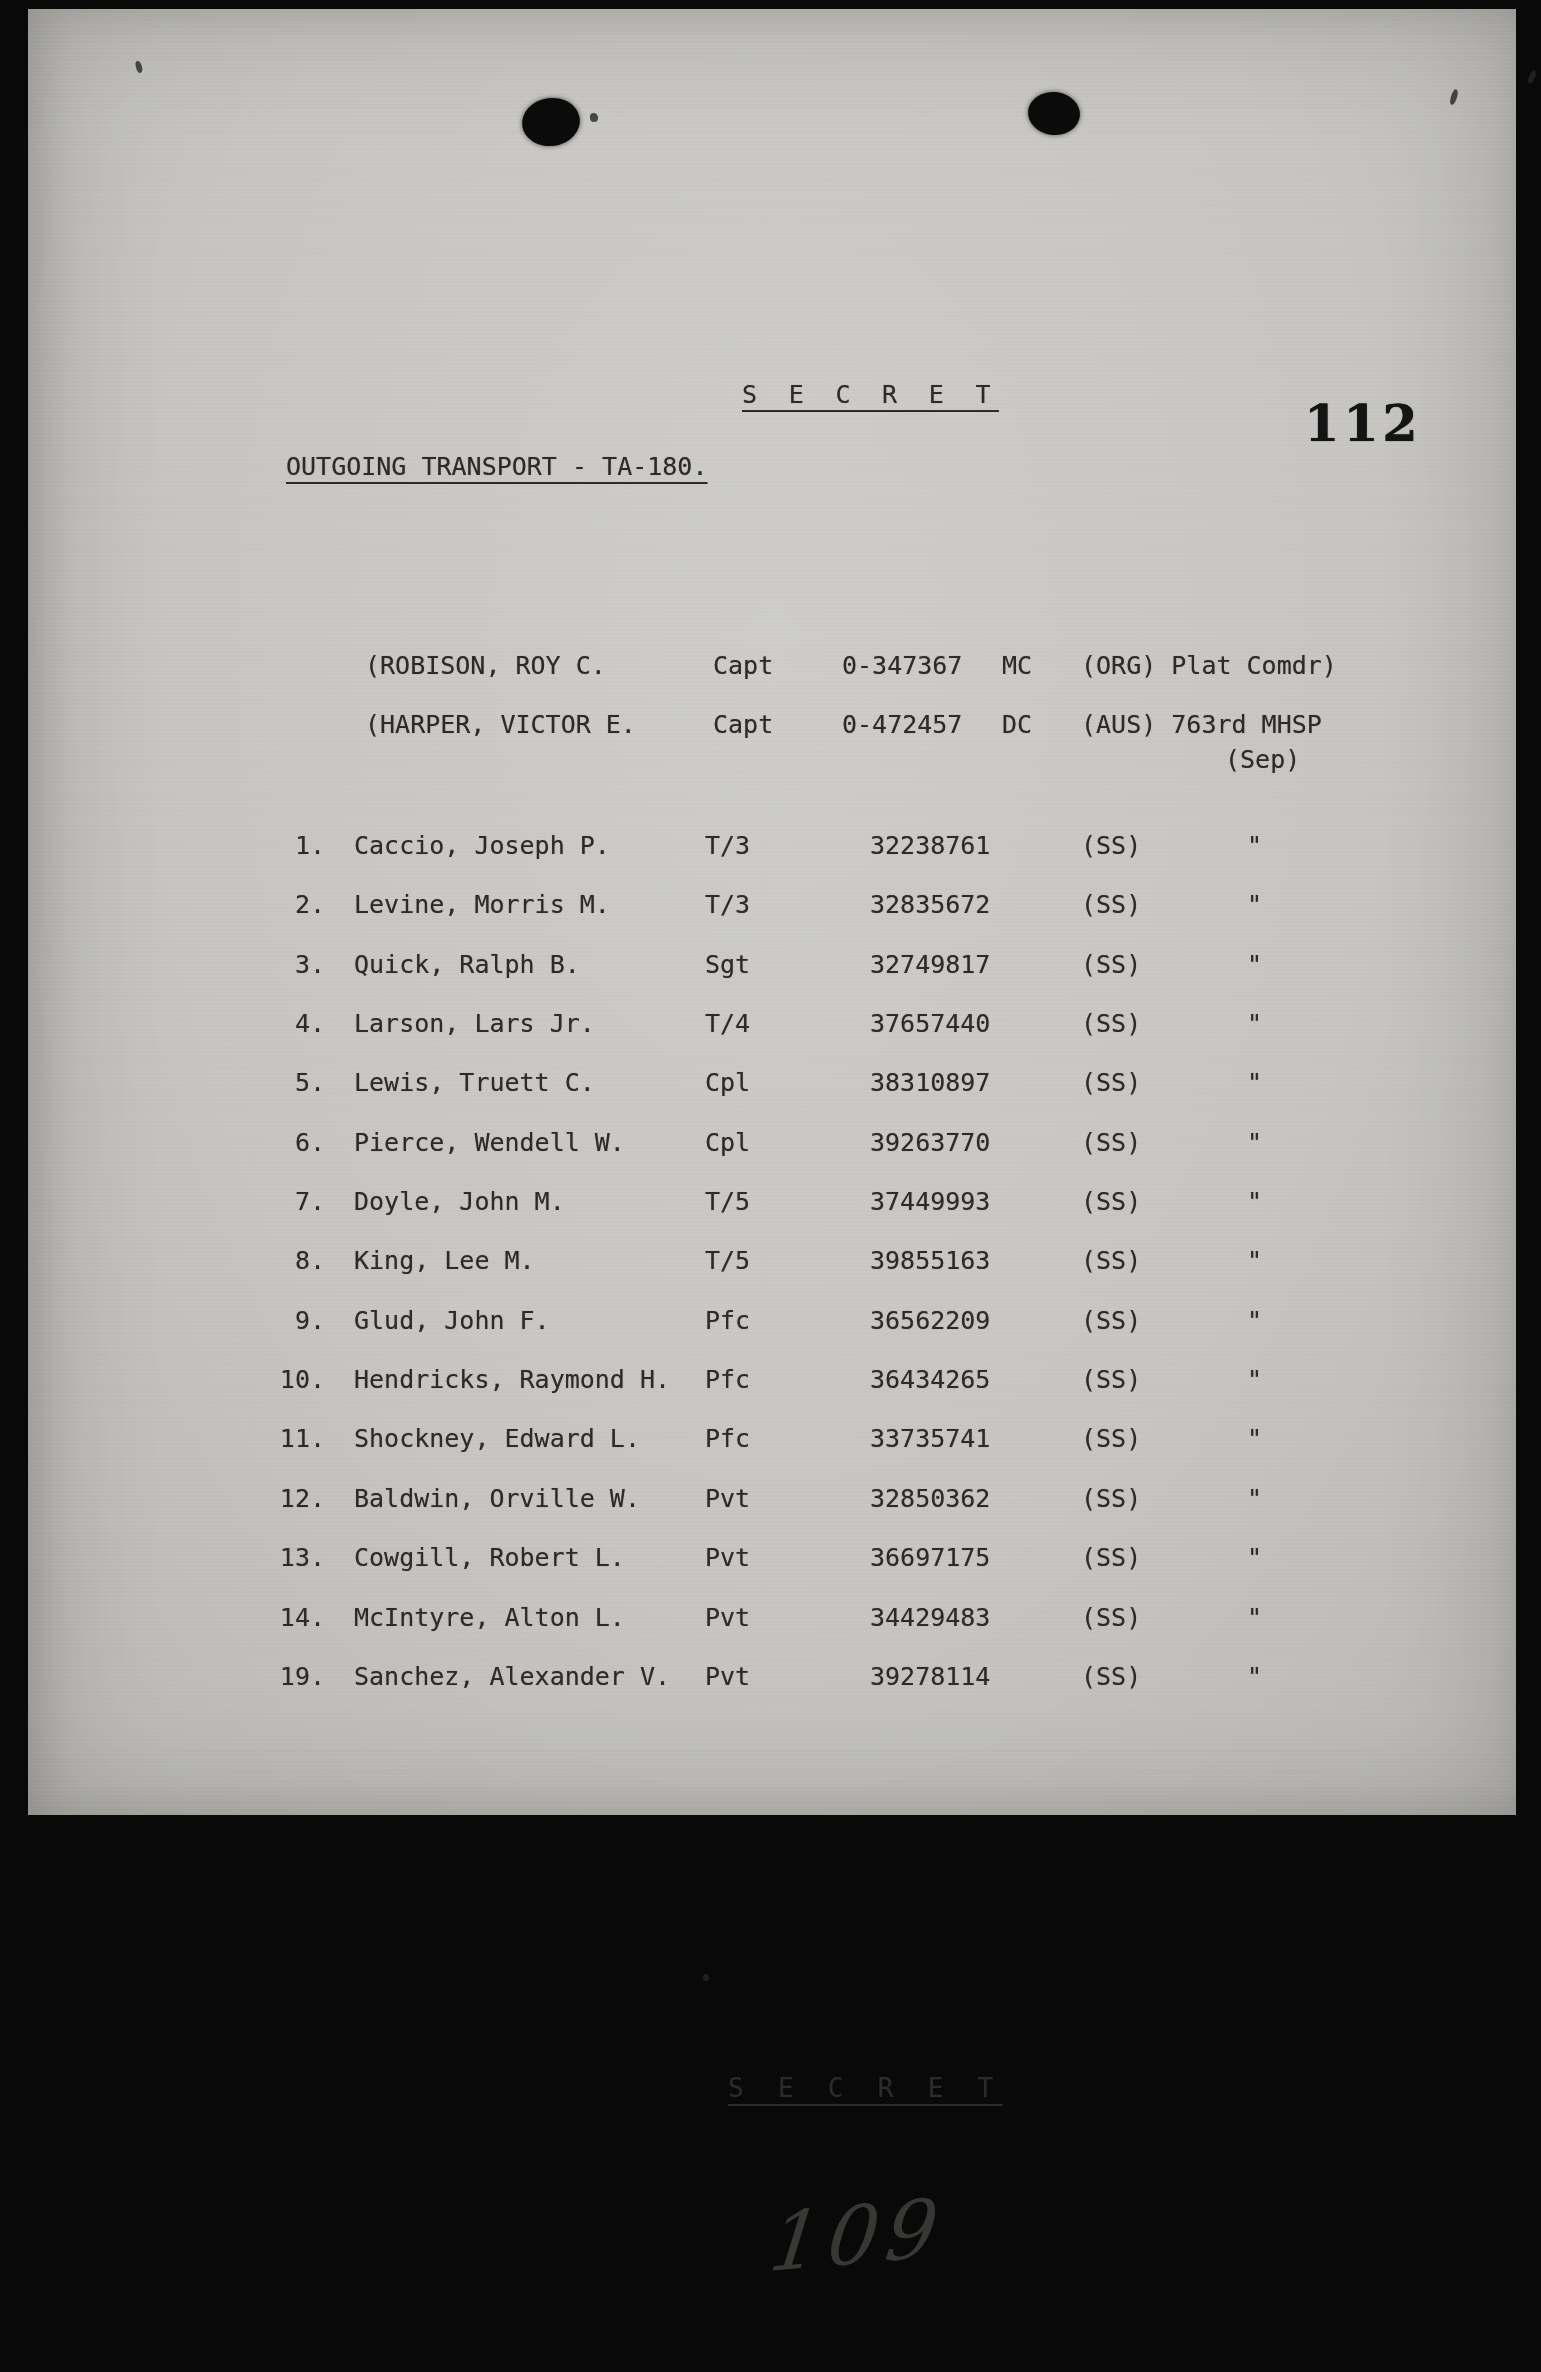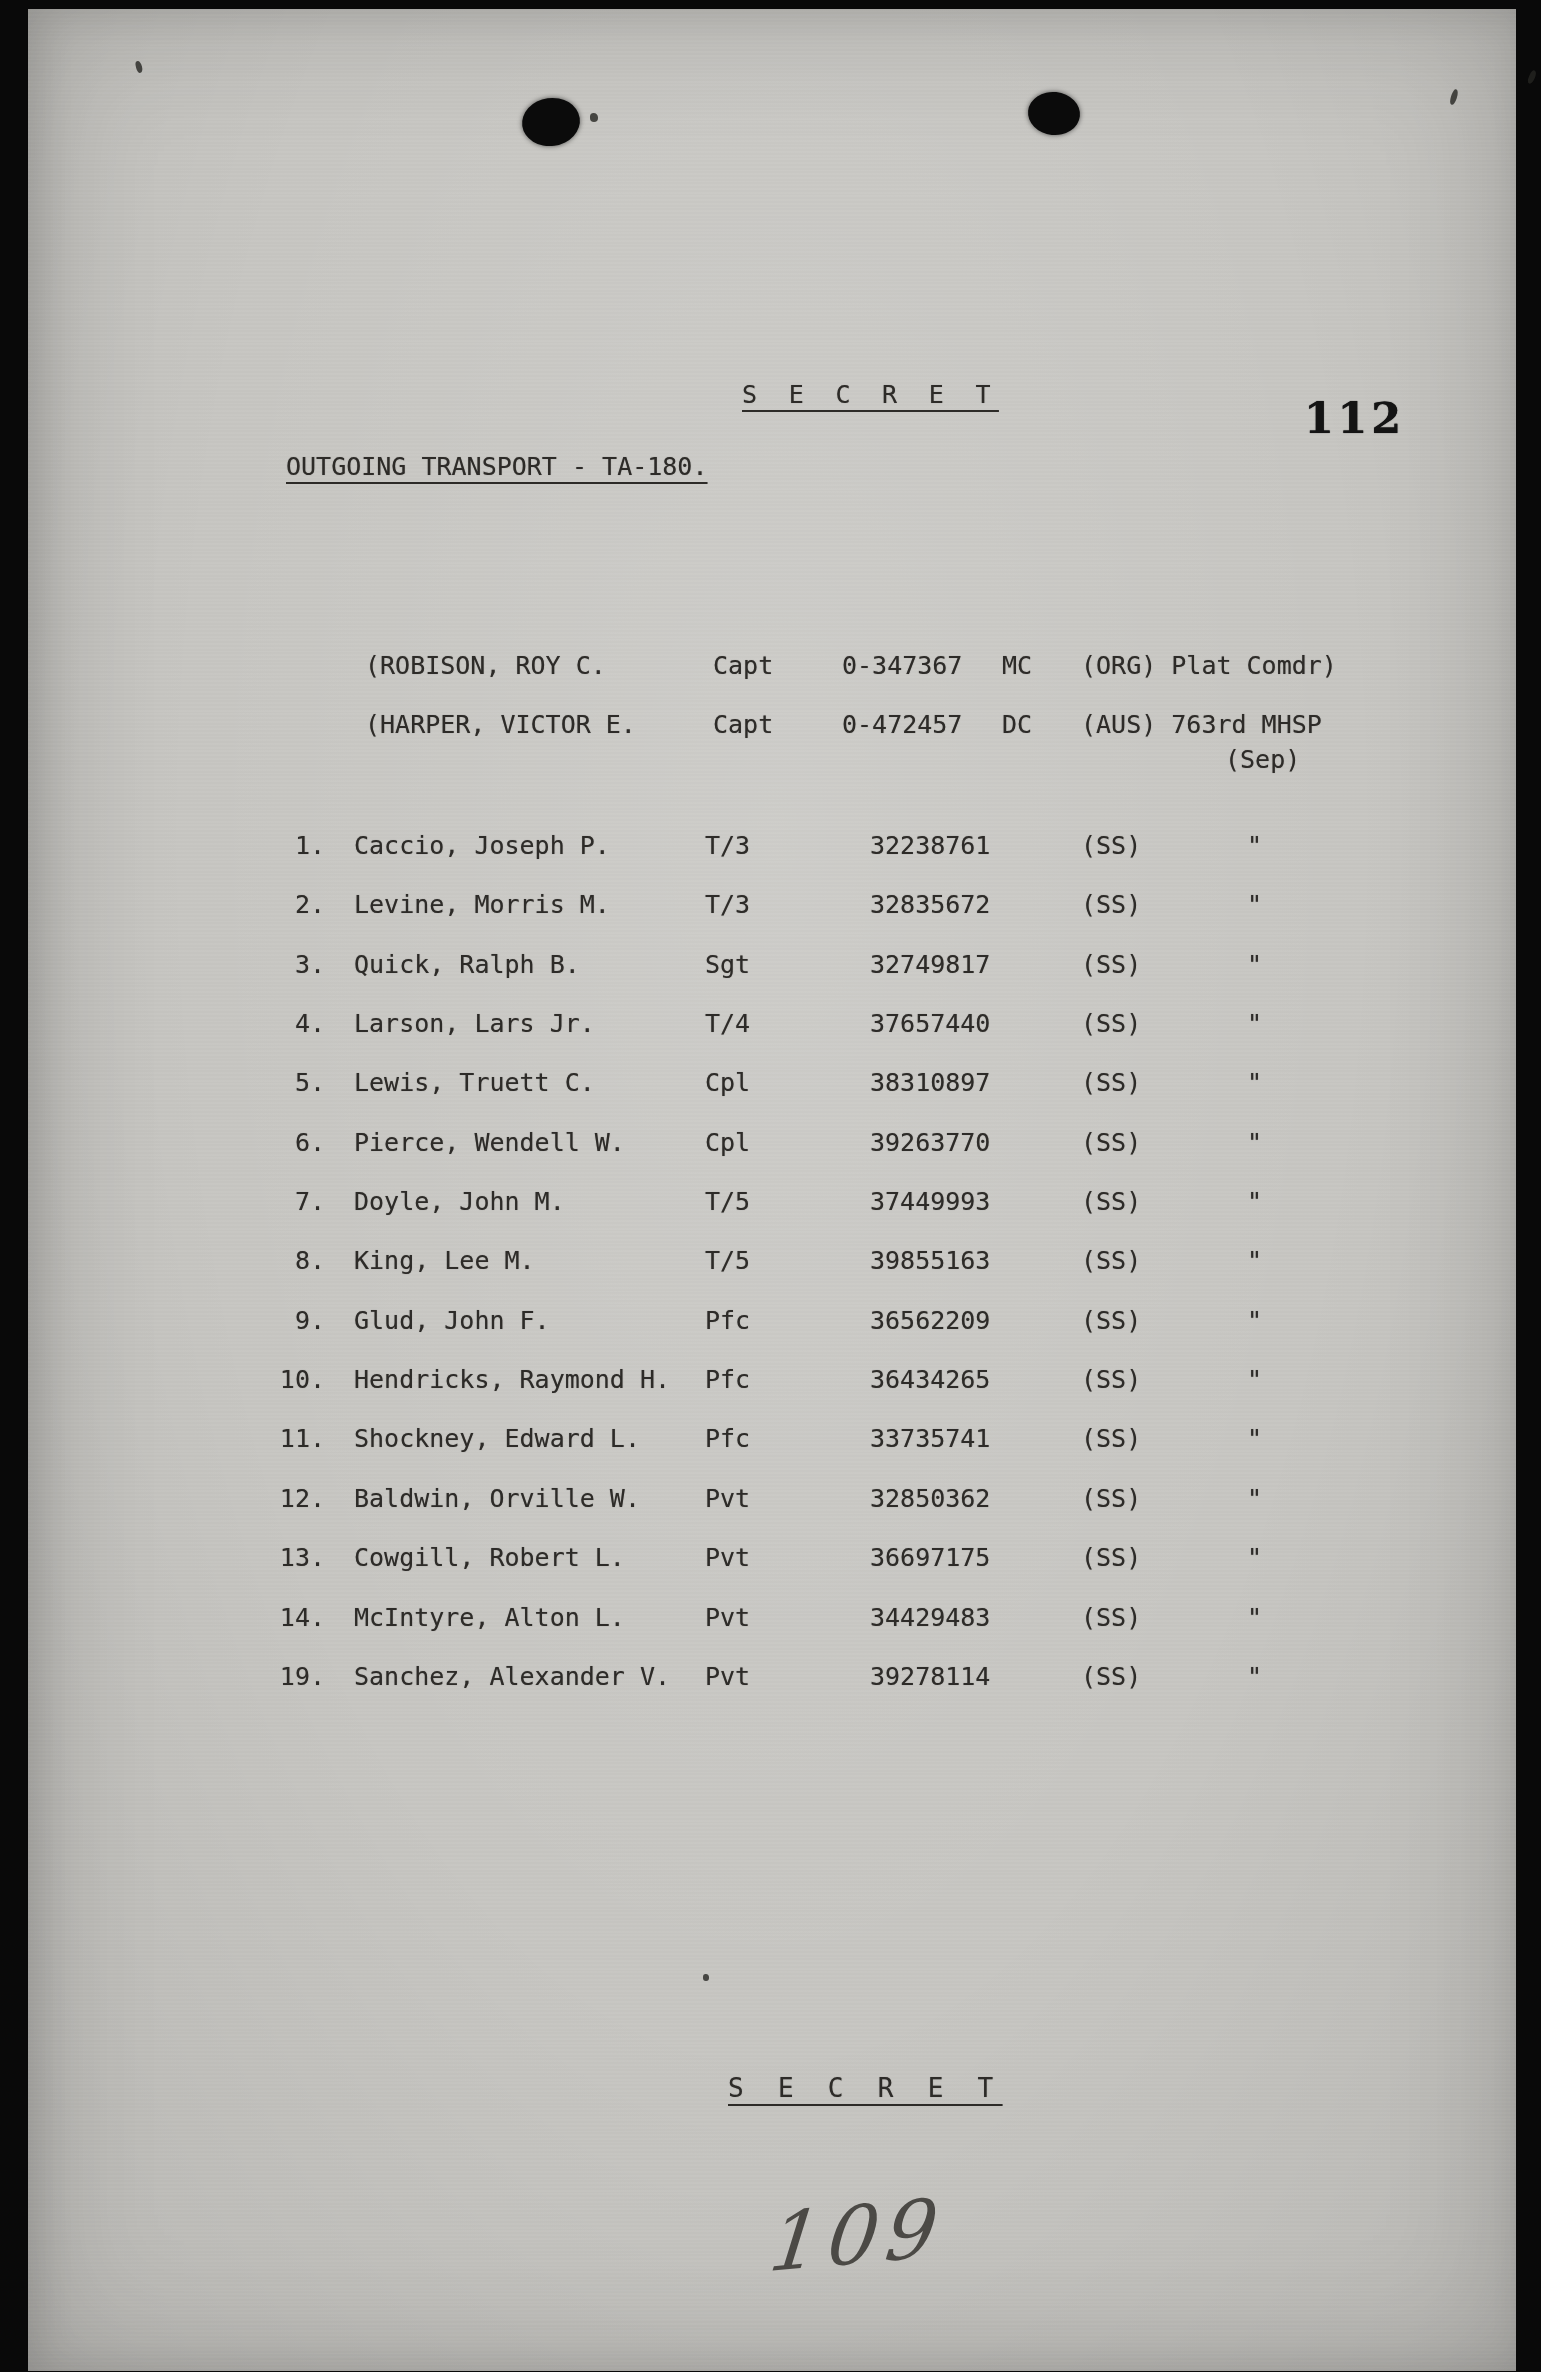--- a/index.html
+++ b/index.html
@@ -9,21 +9,21 @@
     overflow:hidden;
   }
   .scan{
     position:relative;
     width:1542px;height:2373px;
     background:#090909;
   }
   .paper{
     position:absolute;
     left:28px;top:9.3px;
-    width:1488px;height:2362px;
+    width:1488px;height:1806px;
     background-color:#c7c6c2;
     background-image:
       radial-gradient(ellipse at 50% 35%, rgba(255,255,255,0.12) 0%, rgba(0,0,0,0.00) 55%, rgba(0,0,0,0.07) 100%),
       repeating-linear-gradient(0deg, rgba(0,0,0,0.012) 0 1.9px, rgba(255,255,255,0.012) 1.9px 3.7px);
     box-shadow: inset 0 0 130px rgba(0,0,0,0.18), inset 11px 0 37px rgba(0,0,0,0.10);
   }
   .tw{
     position:absolute;
     font-family:"DejaVu Sans Mono","Liberation Mono",monospace;
     font-size:25px;
@@ -39,21 +39,21 @@
   }
   .secret-top{left:714px;top:371px;letter-spacing:8.3px;}
   .secret-bottom{left:700px;top:2064px;letter-spacing:9.3px;font-size:26px;}
   .subject{left:258px;top:443px;}
   .doc-title{left:488px;top:547px;}
   .stamp{
     position:absolute;
     left:1276px;top:384px;
     font-family:"DejaVu Serif","Liberation Serif",serif;
     font-weight:bold;
-    font-size:43px;
+    font-size:51px;
     letter-spacing:3.7px;
     color:#141414;
     text-shadow:0 0 0.9px #000;
   }
   .handwritten{
     position:absolute;
     left:742px;top:2180px;
     font-family:"DejaVu Serif","Liberation Serif",serif;
     font-style:italic;
     font-size:80px;

